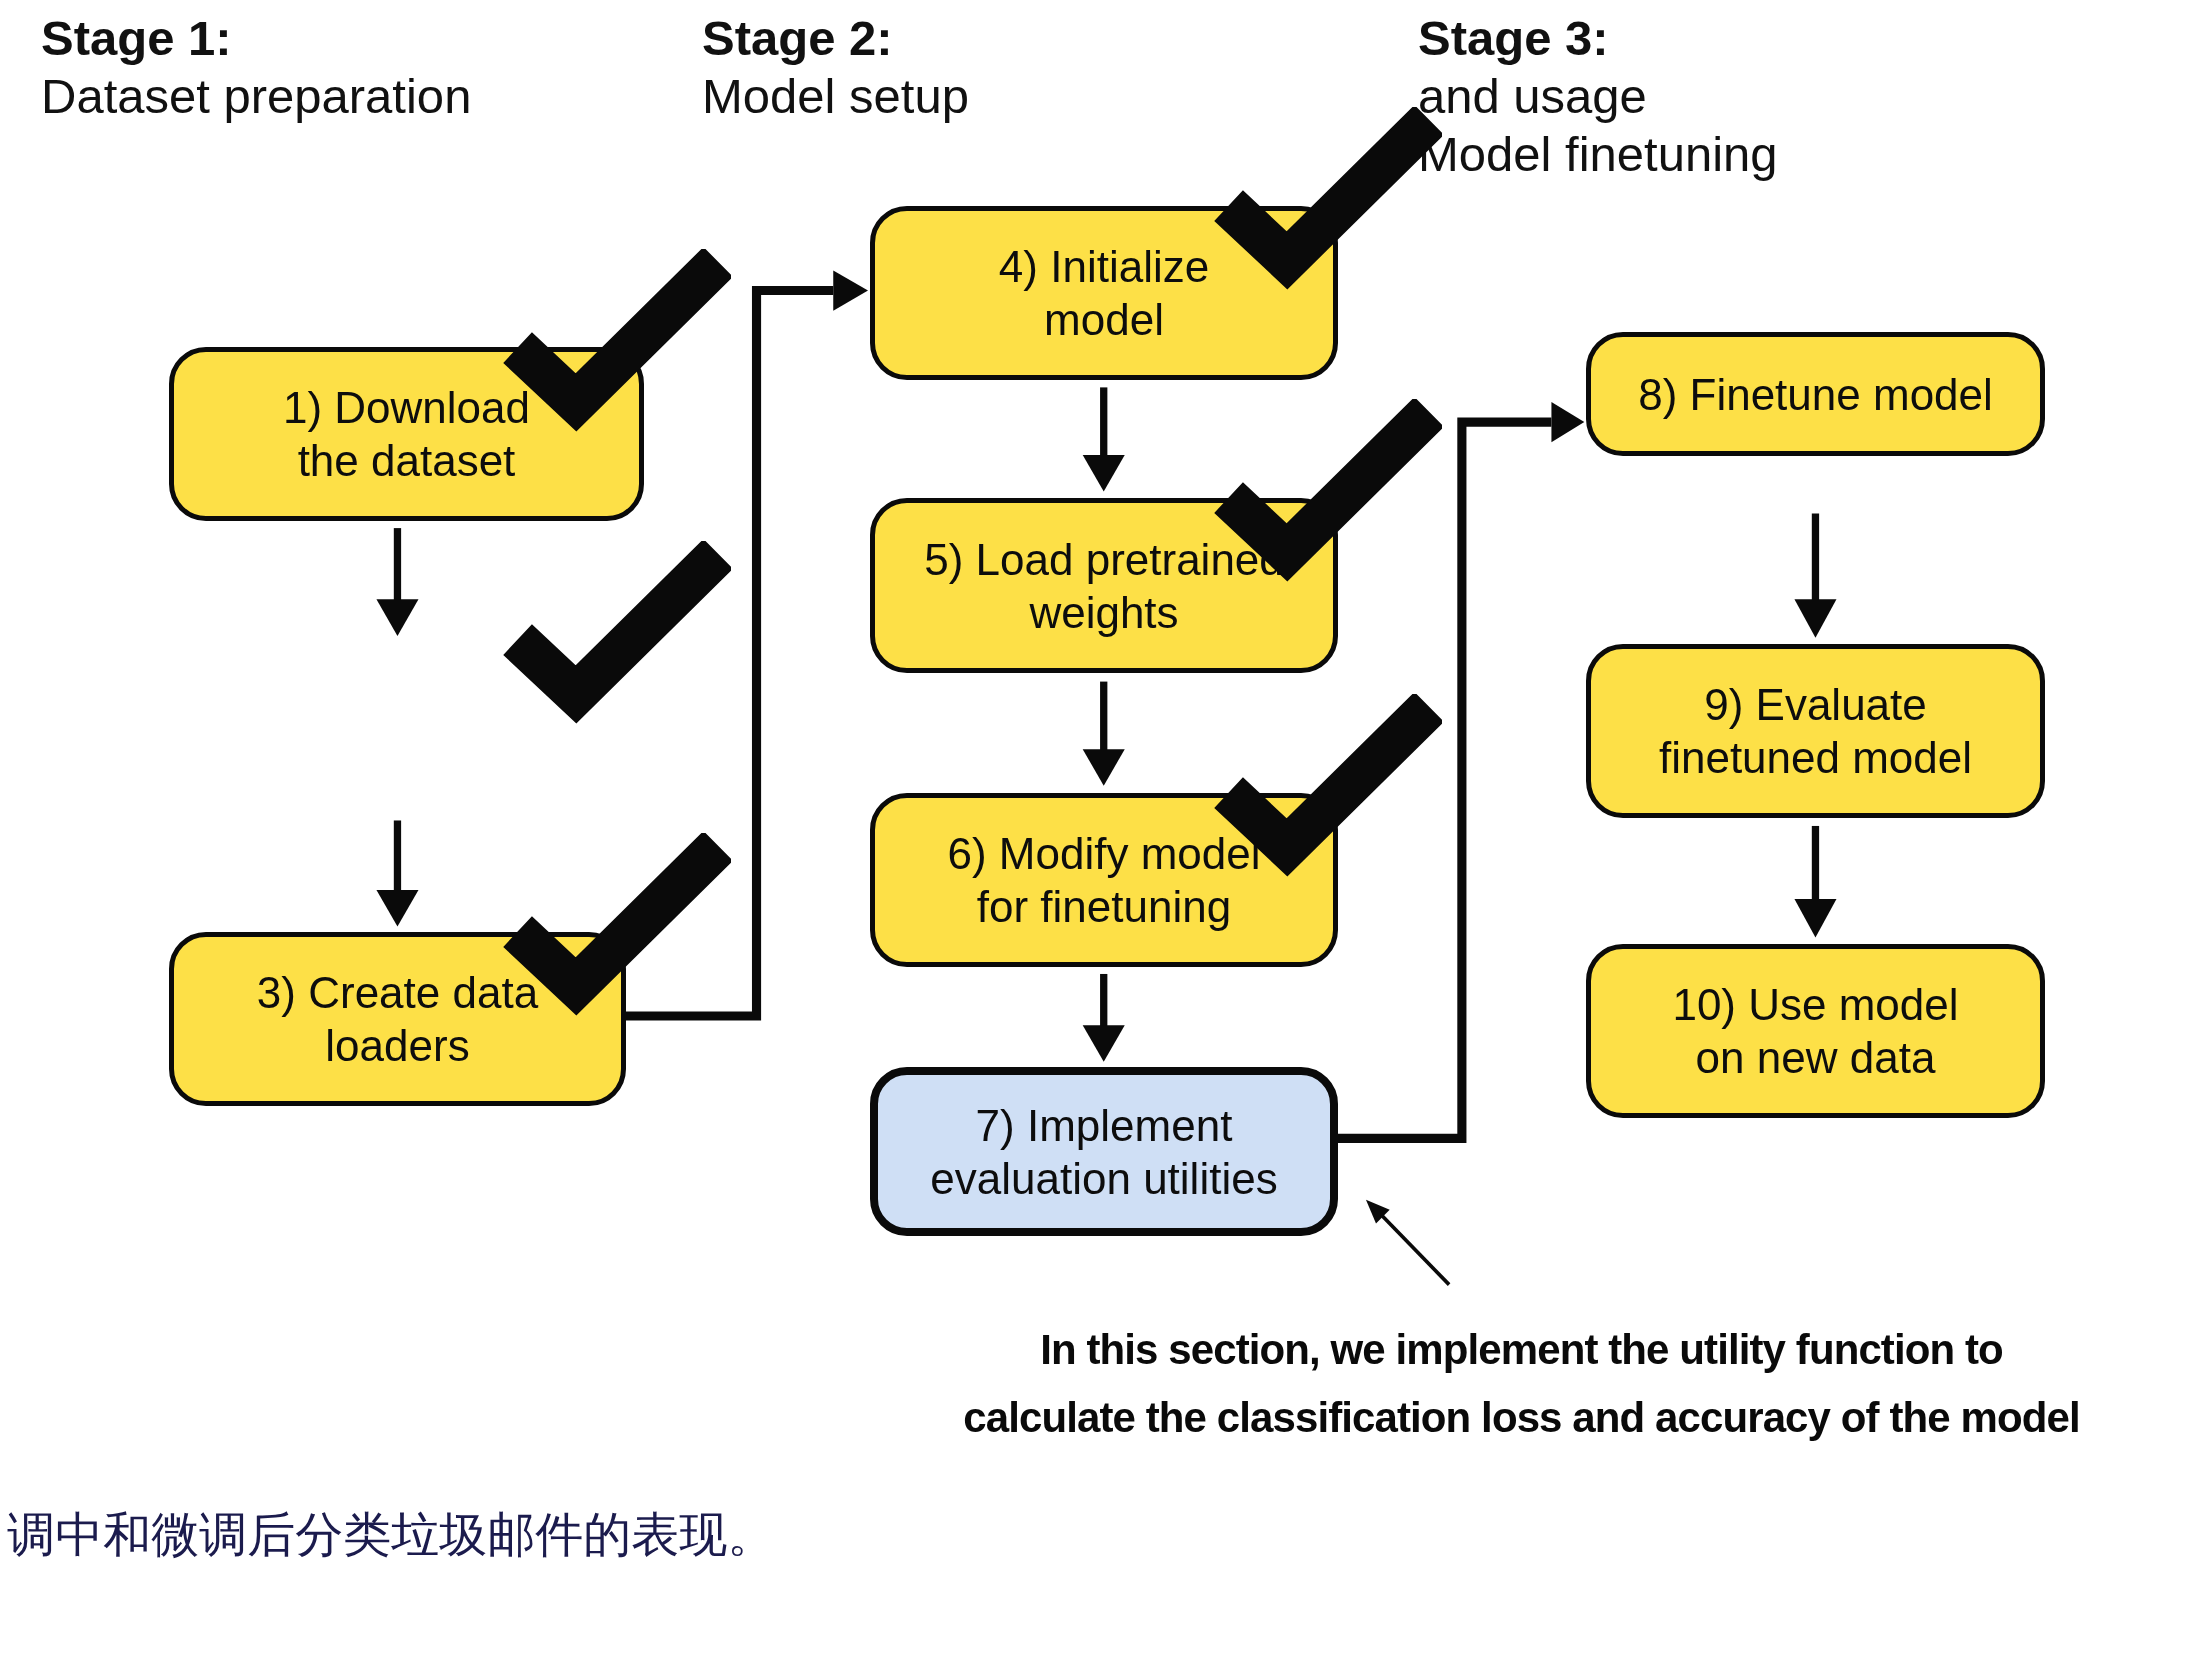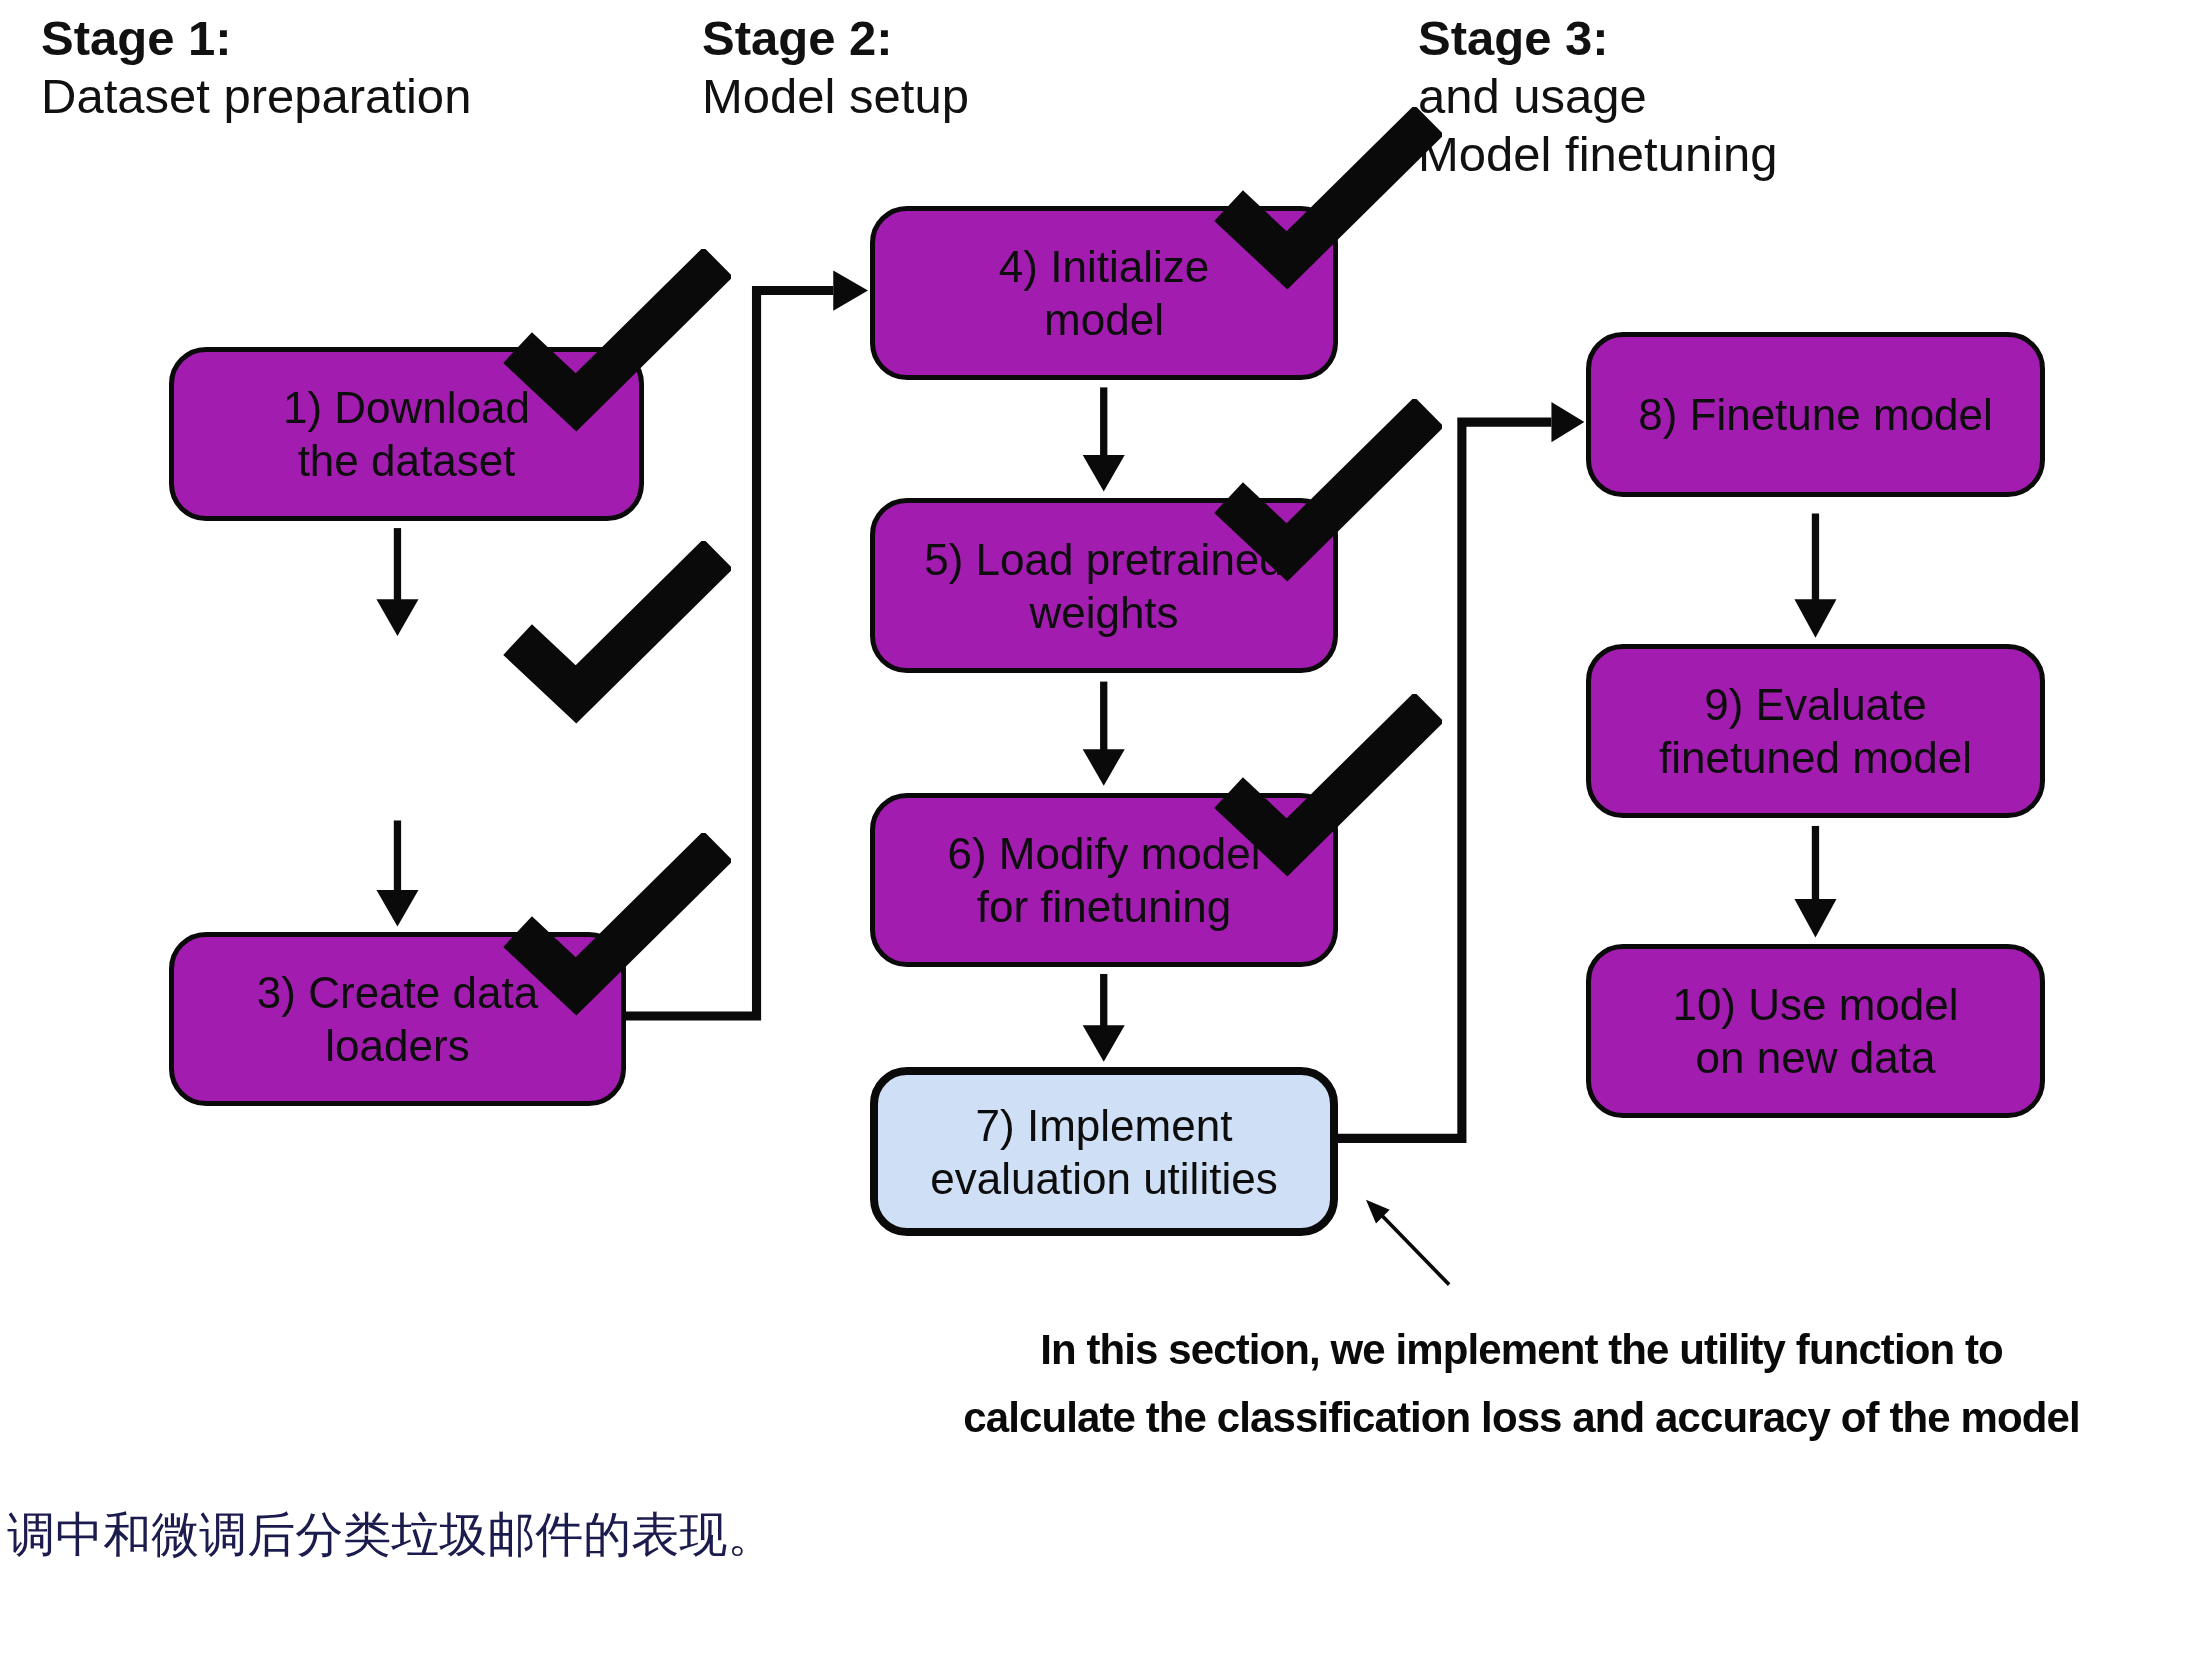--- a/index.html
+++ b/index.html
@@ -4,21 +4,21 @@
 <style>
   html,body{margin:0;padding:0;background:#ffffff;}
   body{width:2191px;height:1672px;overflow:hidden;
        font-family:"Liberation Sans","DejaVu Sans",sans-serif;}
   #canvas{position:relative;width:2191px;height:1672px;background:#ffffff;}
 
   .stage{position:absolute;color:#111111;
          font-size:49px;line-height:58px;}
   .stage-title{font-weight:bold;}
 
-  .fbox{position:absolute;background:#a21caf;border:5.5px solid #0a0a0a;
+  .fbox{position:absolute;background:#fde047;border:5.5px solid #0a0a0a;
         border-radius:37px;box-sizing:border-box;
         display:flex;align-items:center;justify-content:center;
         text-align:center;font-size:44px;line-height:53px;color:#0d0d0d;}
   .fbox.hl{background:#cfdff5;border-width:8.2px;}
 
   .check{position:absolute;width:228px;height:210px;}
 
   #overlay{position:absolute;left:0;top:0;width:2191px;height:1672px;}
 
   .note{position:absolute;left:914px;top:1316px;width:1215px;
@@ -127,21 +127,21 @@
       <span>for finetuning</span>
     </span>
   </div>
   <div class="fbox hl" style="left:870px;top:1067px;width:468px;height:169px">
     <span>
       <span>7) Implement</span><br>
       <span>evaluation utilities</span>
     </span>
   </div>
 
-  <div class="fbox" style="left:1586px;top:332px;width:459px;height:165px">
+  <div class="fbox" style="left:1586px;top:332px;width:459px;height:124px">
     <span>8) Finetune model</span>
   </div>
   <div class="fbox" style="left:1586px;top:644px;width:459px;height:174px">
     <span>
       <span>9) Evaluate</span><br>
       <span>finetuned model</span>
     </span>
   </div>
   <div class="fbox" style="left:1586px;top:944px;width:459px;height:174px">
     <span>

